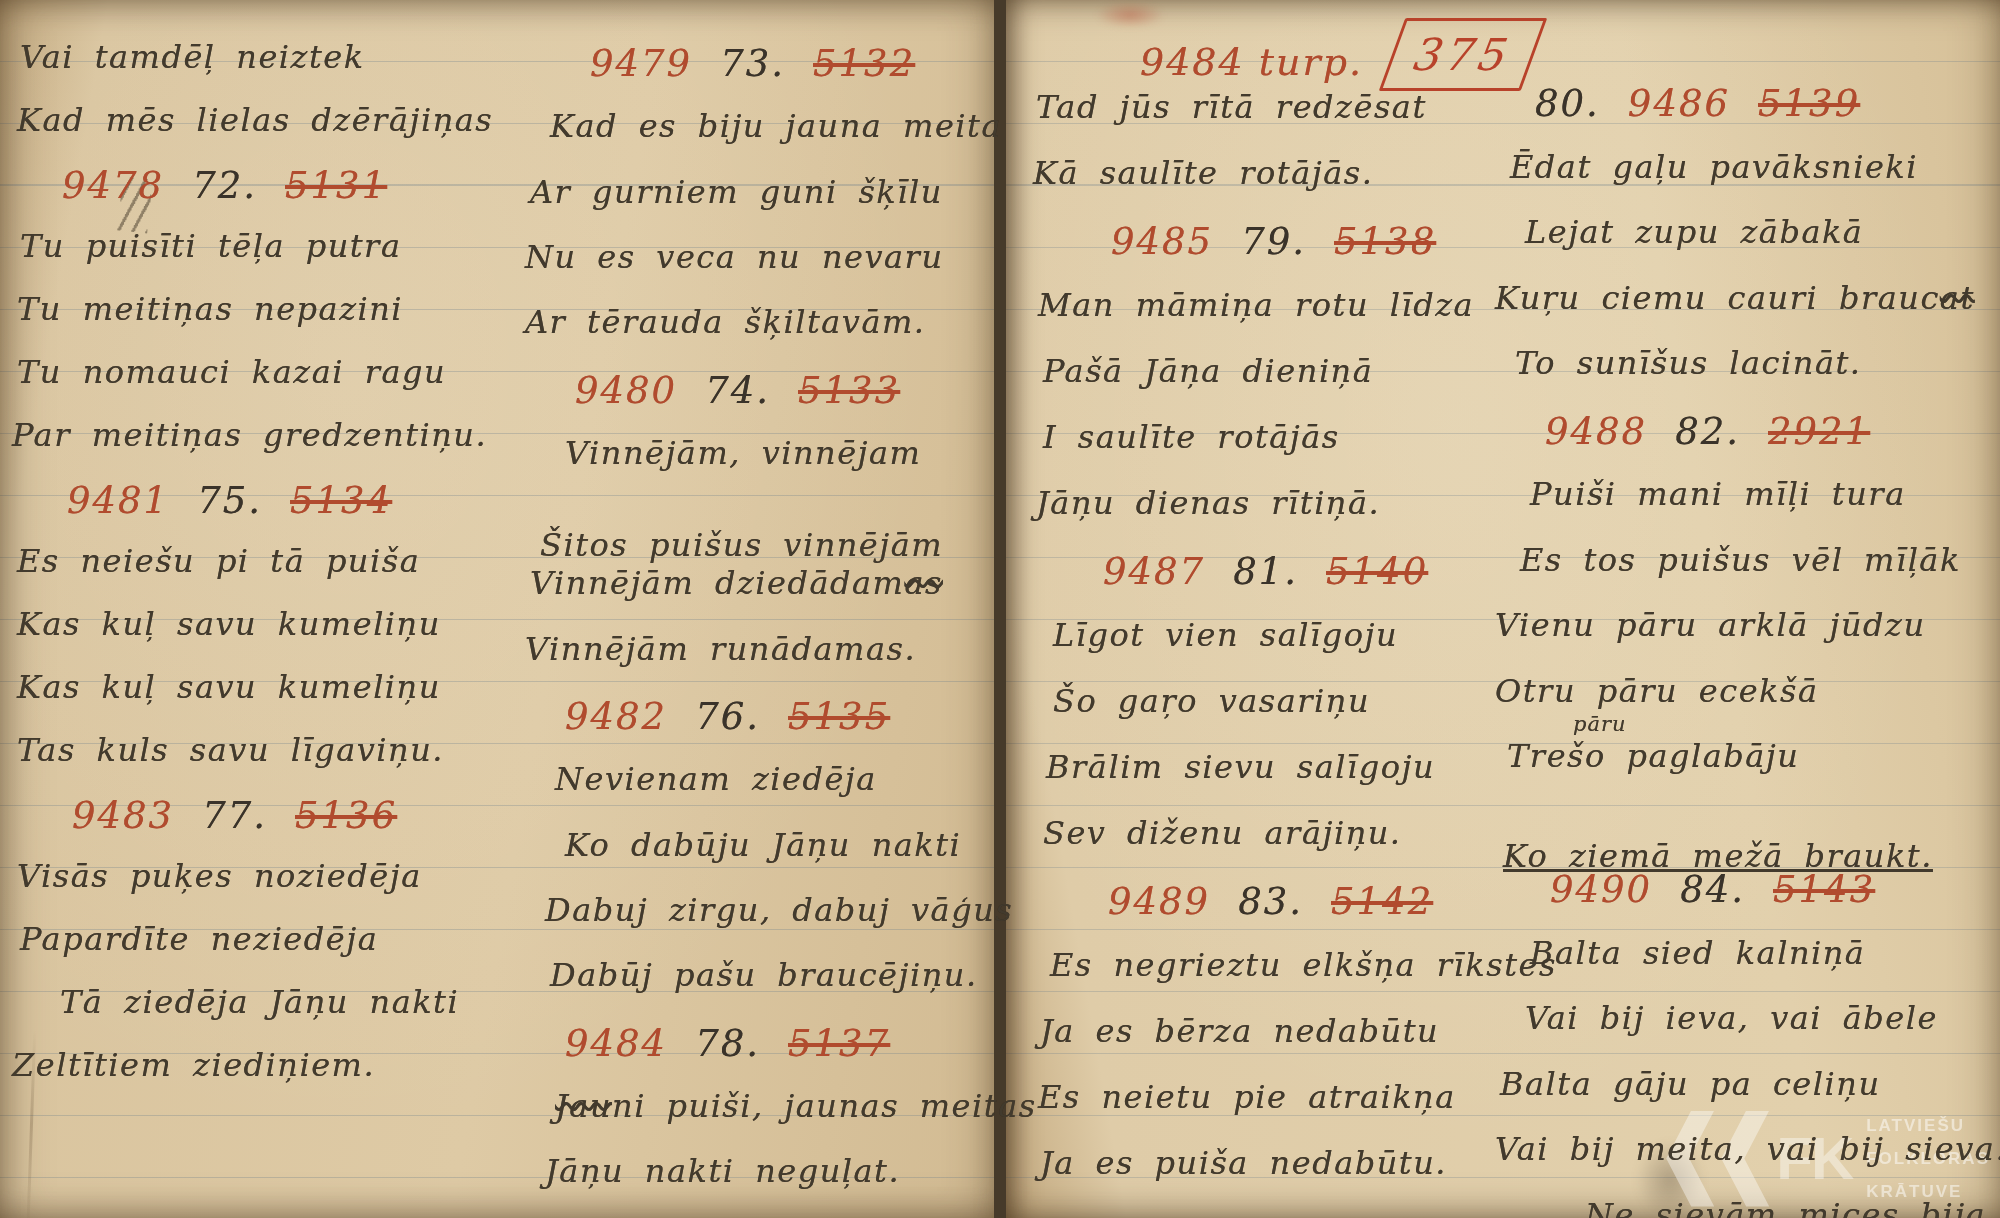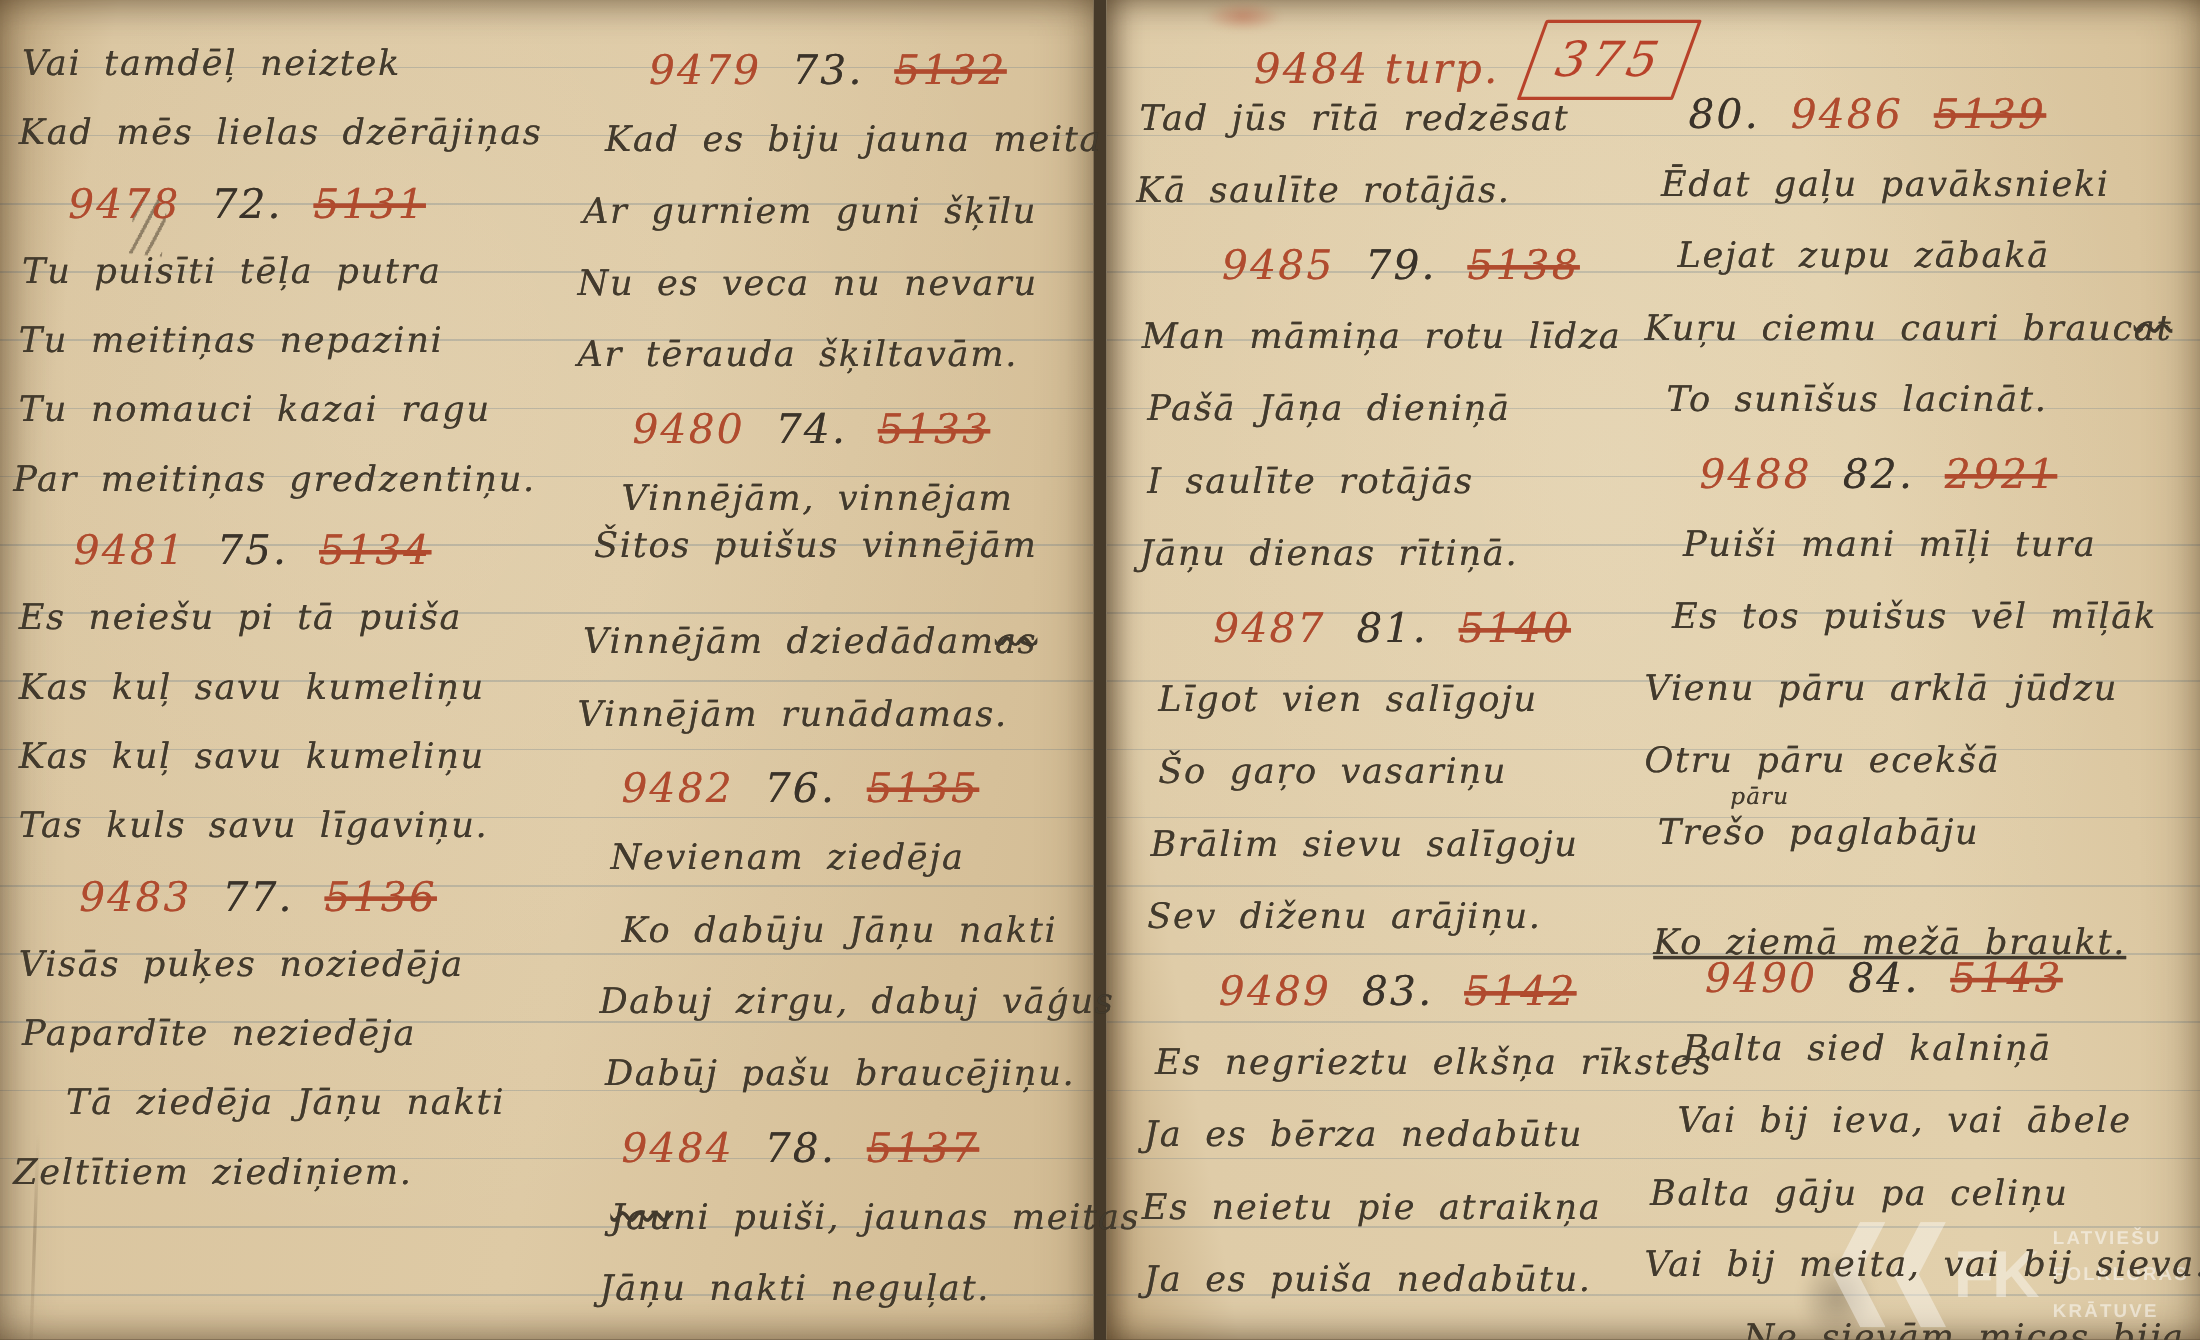--- a/index.html
+++ b/index.html
@@ -146,21 +146,21 @@
 <div class="line" style="top: 920px; left: 20px;"><span>Papardīte neziedēja</span></div>
 <div class="line" style="top: 983px; left: 20px; margin-left: 40px;"><span>Tā ziedēja Jāņu nakti</span></div>
 <div class="line" style="top: 1046px; left: 12px;"><span>Zeltītiem ziediņiem.</span></div>
 <div class="line num-line" style="top: 42px; left: 590px;"><span class="seg rn">9479</span><span class="seg kn">73.</span><span class="seg rn struck">5132</span></div>
 <div class="line" style="top: 107.3px; left: 550px;"><span>Kad es biju jauna meita</span></div>
 <div class="line" style="top: 172.6px; left: 530px;"><span>Ar gurniem guni šķīlu</span></div>
 <div class="line" style="top: 237.9px; left: 525px;"><span>Nu es veca nu nevaru</span></div>
 <div class="line" style="top: 303.2px; left: 525px;"><span>Ar tērauda šķiltavām.</span></div>
 <div class="line num-line" style="top: 368.5px; left: 575px;"><span class="seg rn">9480</span><span class="seg kn">74.</span><span class="seg rn struck">5133</span></div>
 <div class="line" style="top: 433.8px; left: 565px;"><span>Vinnējām, vinnējam</span></div>
-<div class="line" style="top: 476px; left: 540px;"><span>Šitos puišus vinnējām</span></div>
+<div class="line" style="top: 526px; left: 540px;"><span>Šitos puišus vinnējām</span></div>
 <div class="line" style="top: 564.4px; left: 530px;"><span class="seg">Vinnējām dziedādam</span><span class="seg v-struck">as</span></div>
 <div class="line" style="top: 629.7px; left: 525px;"><span>Vinnējām runādamas.</span></div>
 <div class="line num-line" style="top: 695px; left: 565px;"><span class="seg rn">9482</span><span class="seg kn">76.</span><span class="seg rn struck">5135</span></div>
 <div class="line" style="top: 760.3px; left: 555px;"><span>Nevienam ziedēja</span></div>
 <div class="line" style="top: 825.6px; left: 565px;"><span>Ko dabūju Jāņu nakti</span></div>
 <div class="line" style="top: 890.9px; left: 545px;"><span>Dabuj zirgu, dabuj vāģus</span></div>
 <div class="line" style="top: 956.2px; left: 550px;"><span>Dabūj pašu braucējiņu.</span></div>
 <div class="line num-line" style="top: 1021.5px; left: 565px;"><span class="seg rn">9484</span><span class="seg kn">78.</span><span class="seg rn struck">5137</span></div>
 <div class="line" style="top: 1086.8px; left: 555px;"><span class="seg v-struck">Jau</span><span class="seg">ni puiši, jaunas meitas</span></div>
 <div class="line" style="top: 1152.1px; left: 545px;"><span>Jāņu nakti neguļat.</span></div>

